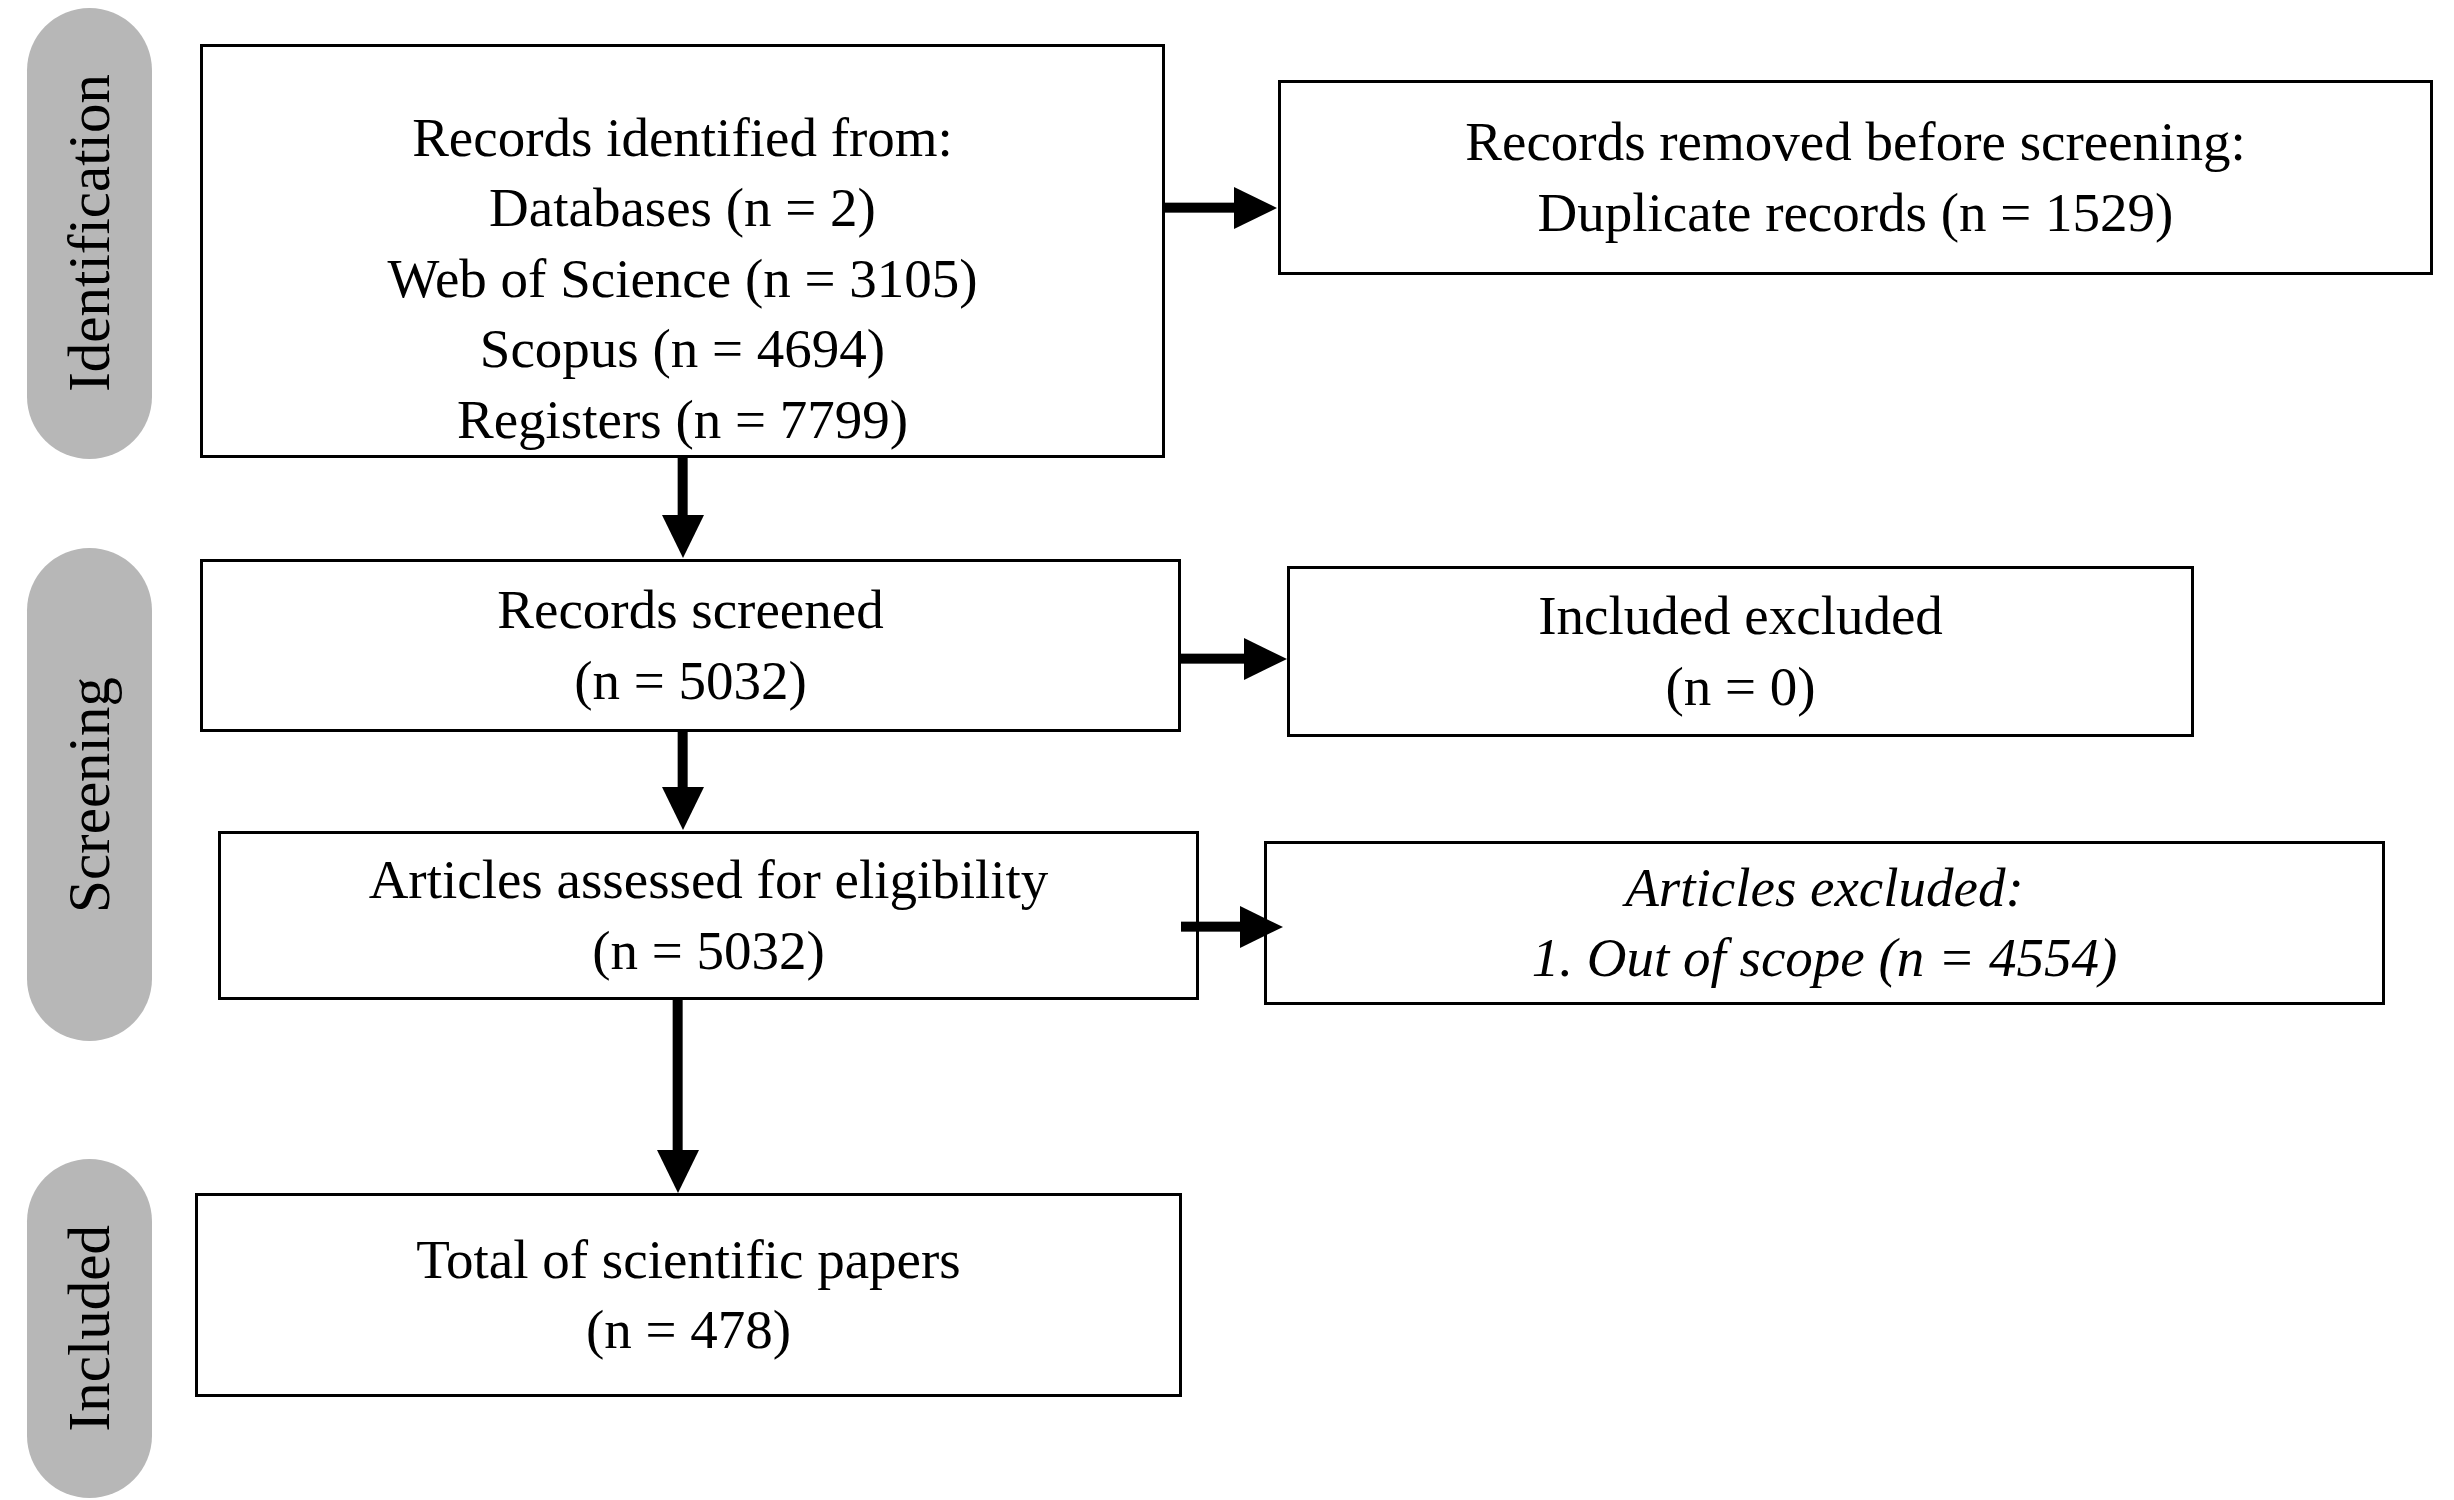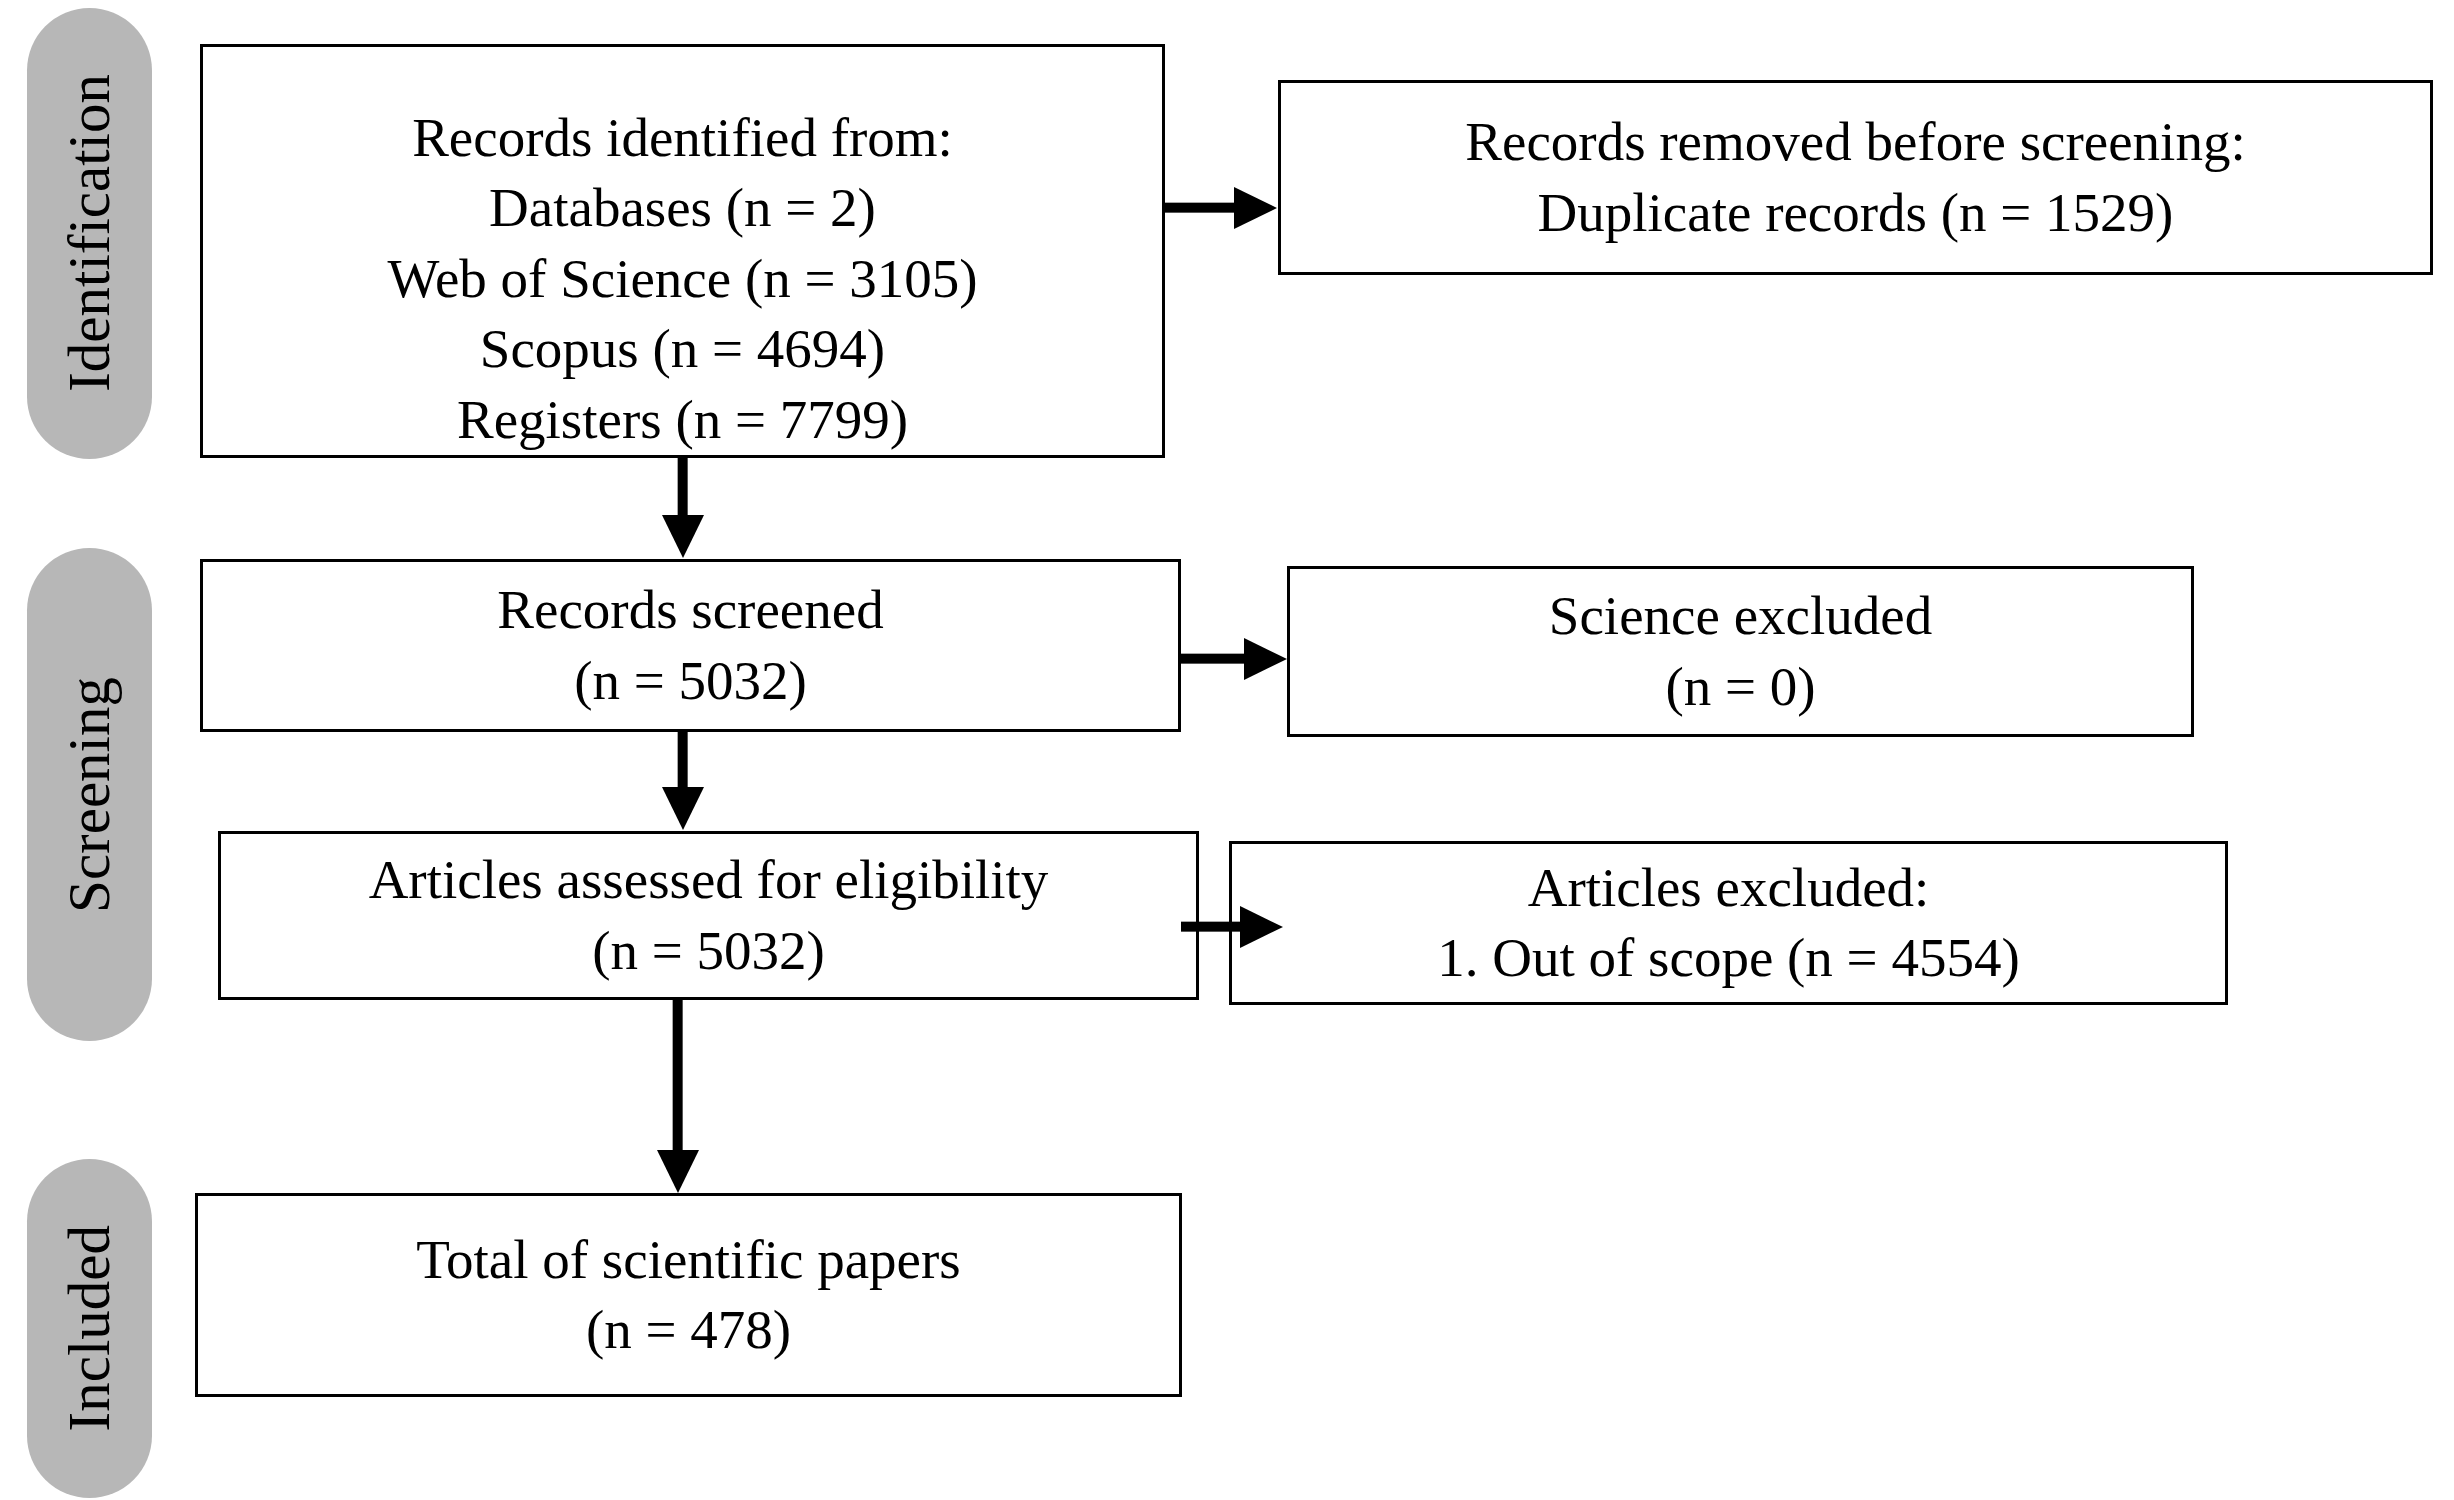--- a/index.html
+++ b/index.html
@@ -116,30 +116,30 @@
     <div class="box-line">Records removed before screening:</div>
     <div class="box-line">Duplicate records (n = 1529)</div>
   </div>
 
   <div class="flow-box" style="left:200px; top:559px; width:981px; height:173px;">
     <div class="box-line">Records screened</div>
     <div class="box-line">(n = 5032)</div>
   </div>
 
   <div class="flow-box" style="left:1287px; top:566px; width:907px; height:171px;">
-    <div class="box-line">Science excluded</div>
+    <div class="box-line">Included excluded</div>
     <div class="box-line">(n = 0)</div>
   </div>
 
   <div class="flow-box" style="left:200px; top:831px; width:981px; height:169px;margin-left:18px;">
     <div class="box-line">Articles assessed for eligibility</div>
     <div class="box-line">(n = 5032)</div>
   </div>
 
-  <div class="flow-box" style="left:1229px; top:841px; width:999px; height:164px;">
+  <div class="flow-box" style="left:1264px; top:841px; width:1121px; height:164px;font-style:italic;">
     <div class="box-line">Articles excluded:</div>
     <div class="box-line">1. Out of scope (n = 4554)</div>
   </div>
 
   <div class="flow-box" style="left:195px; top:1193px; width:987px; height:204px;">
     <div class="box-line">Total of scientific papers</div>
     <div class="box-line">(n = 478)</div>
   </div>
 
   <div class="arrow arrow-h" style="left:1163px; top:186px; width:114px; height:43px;">

